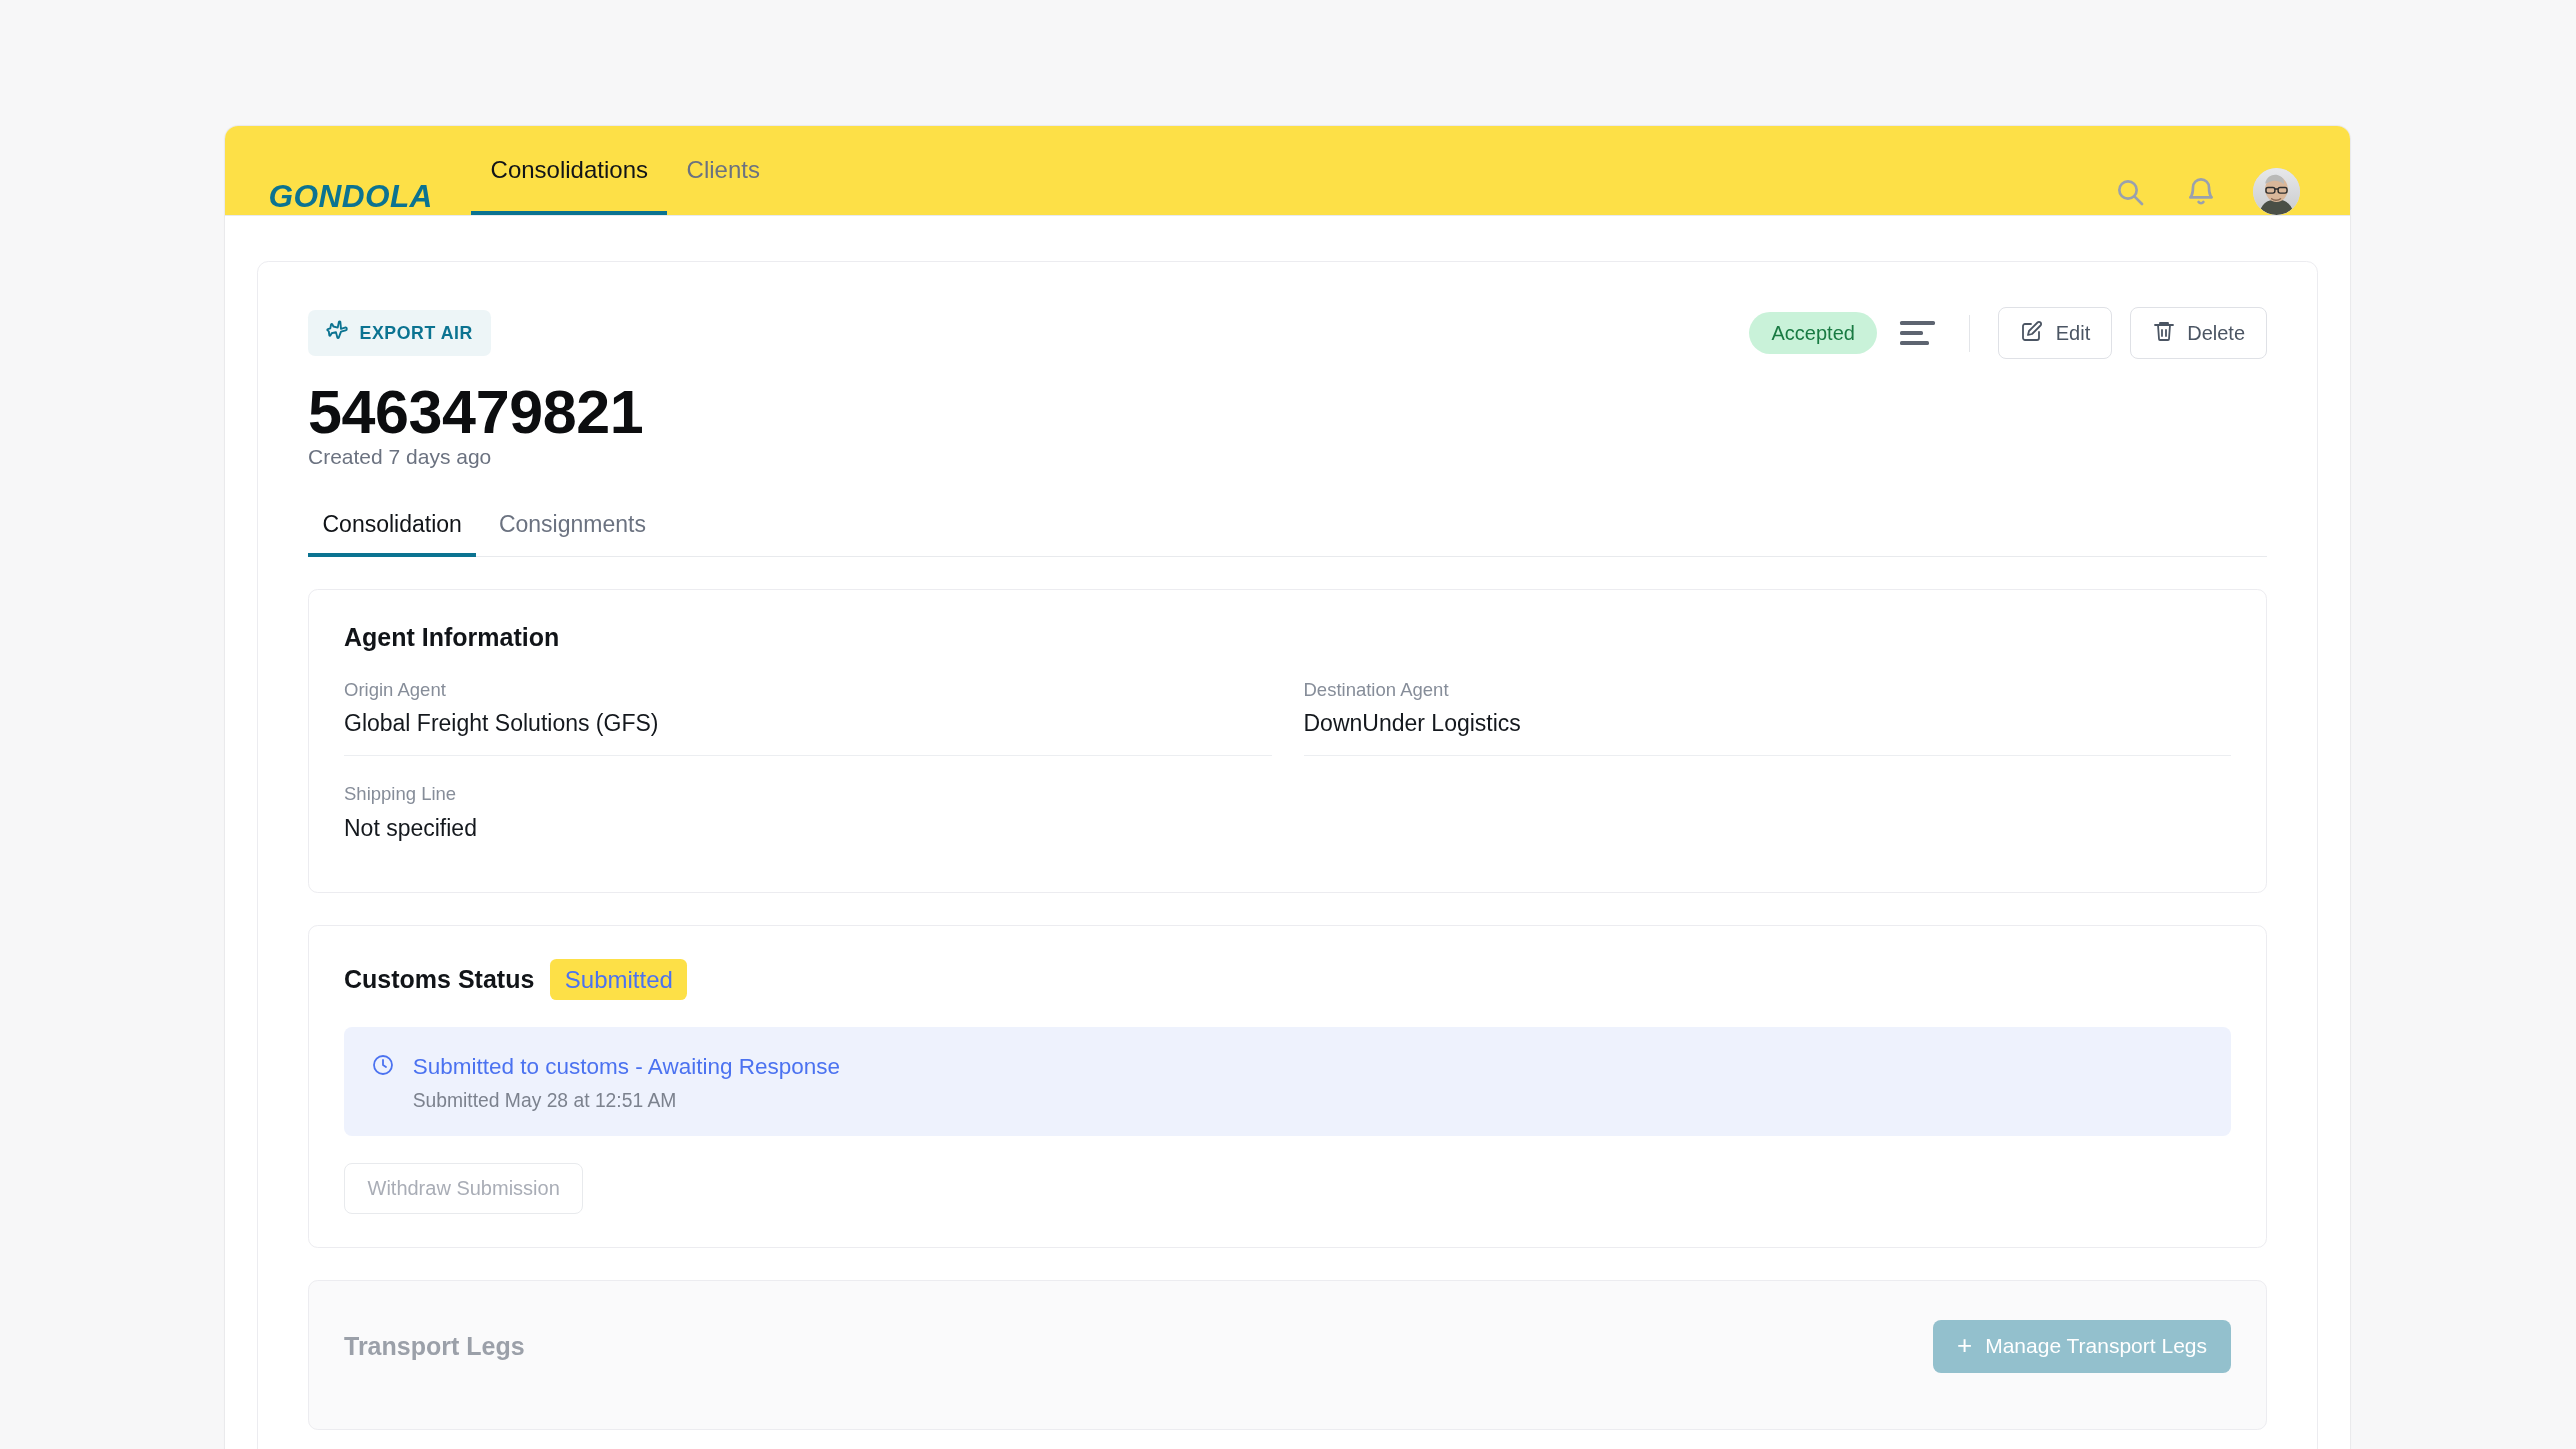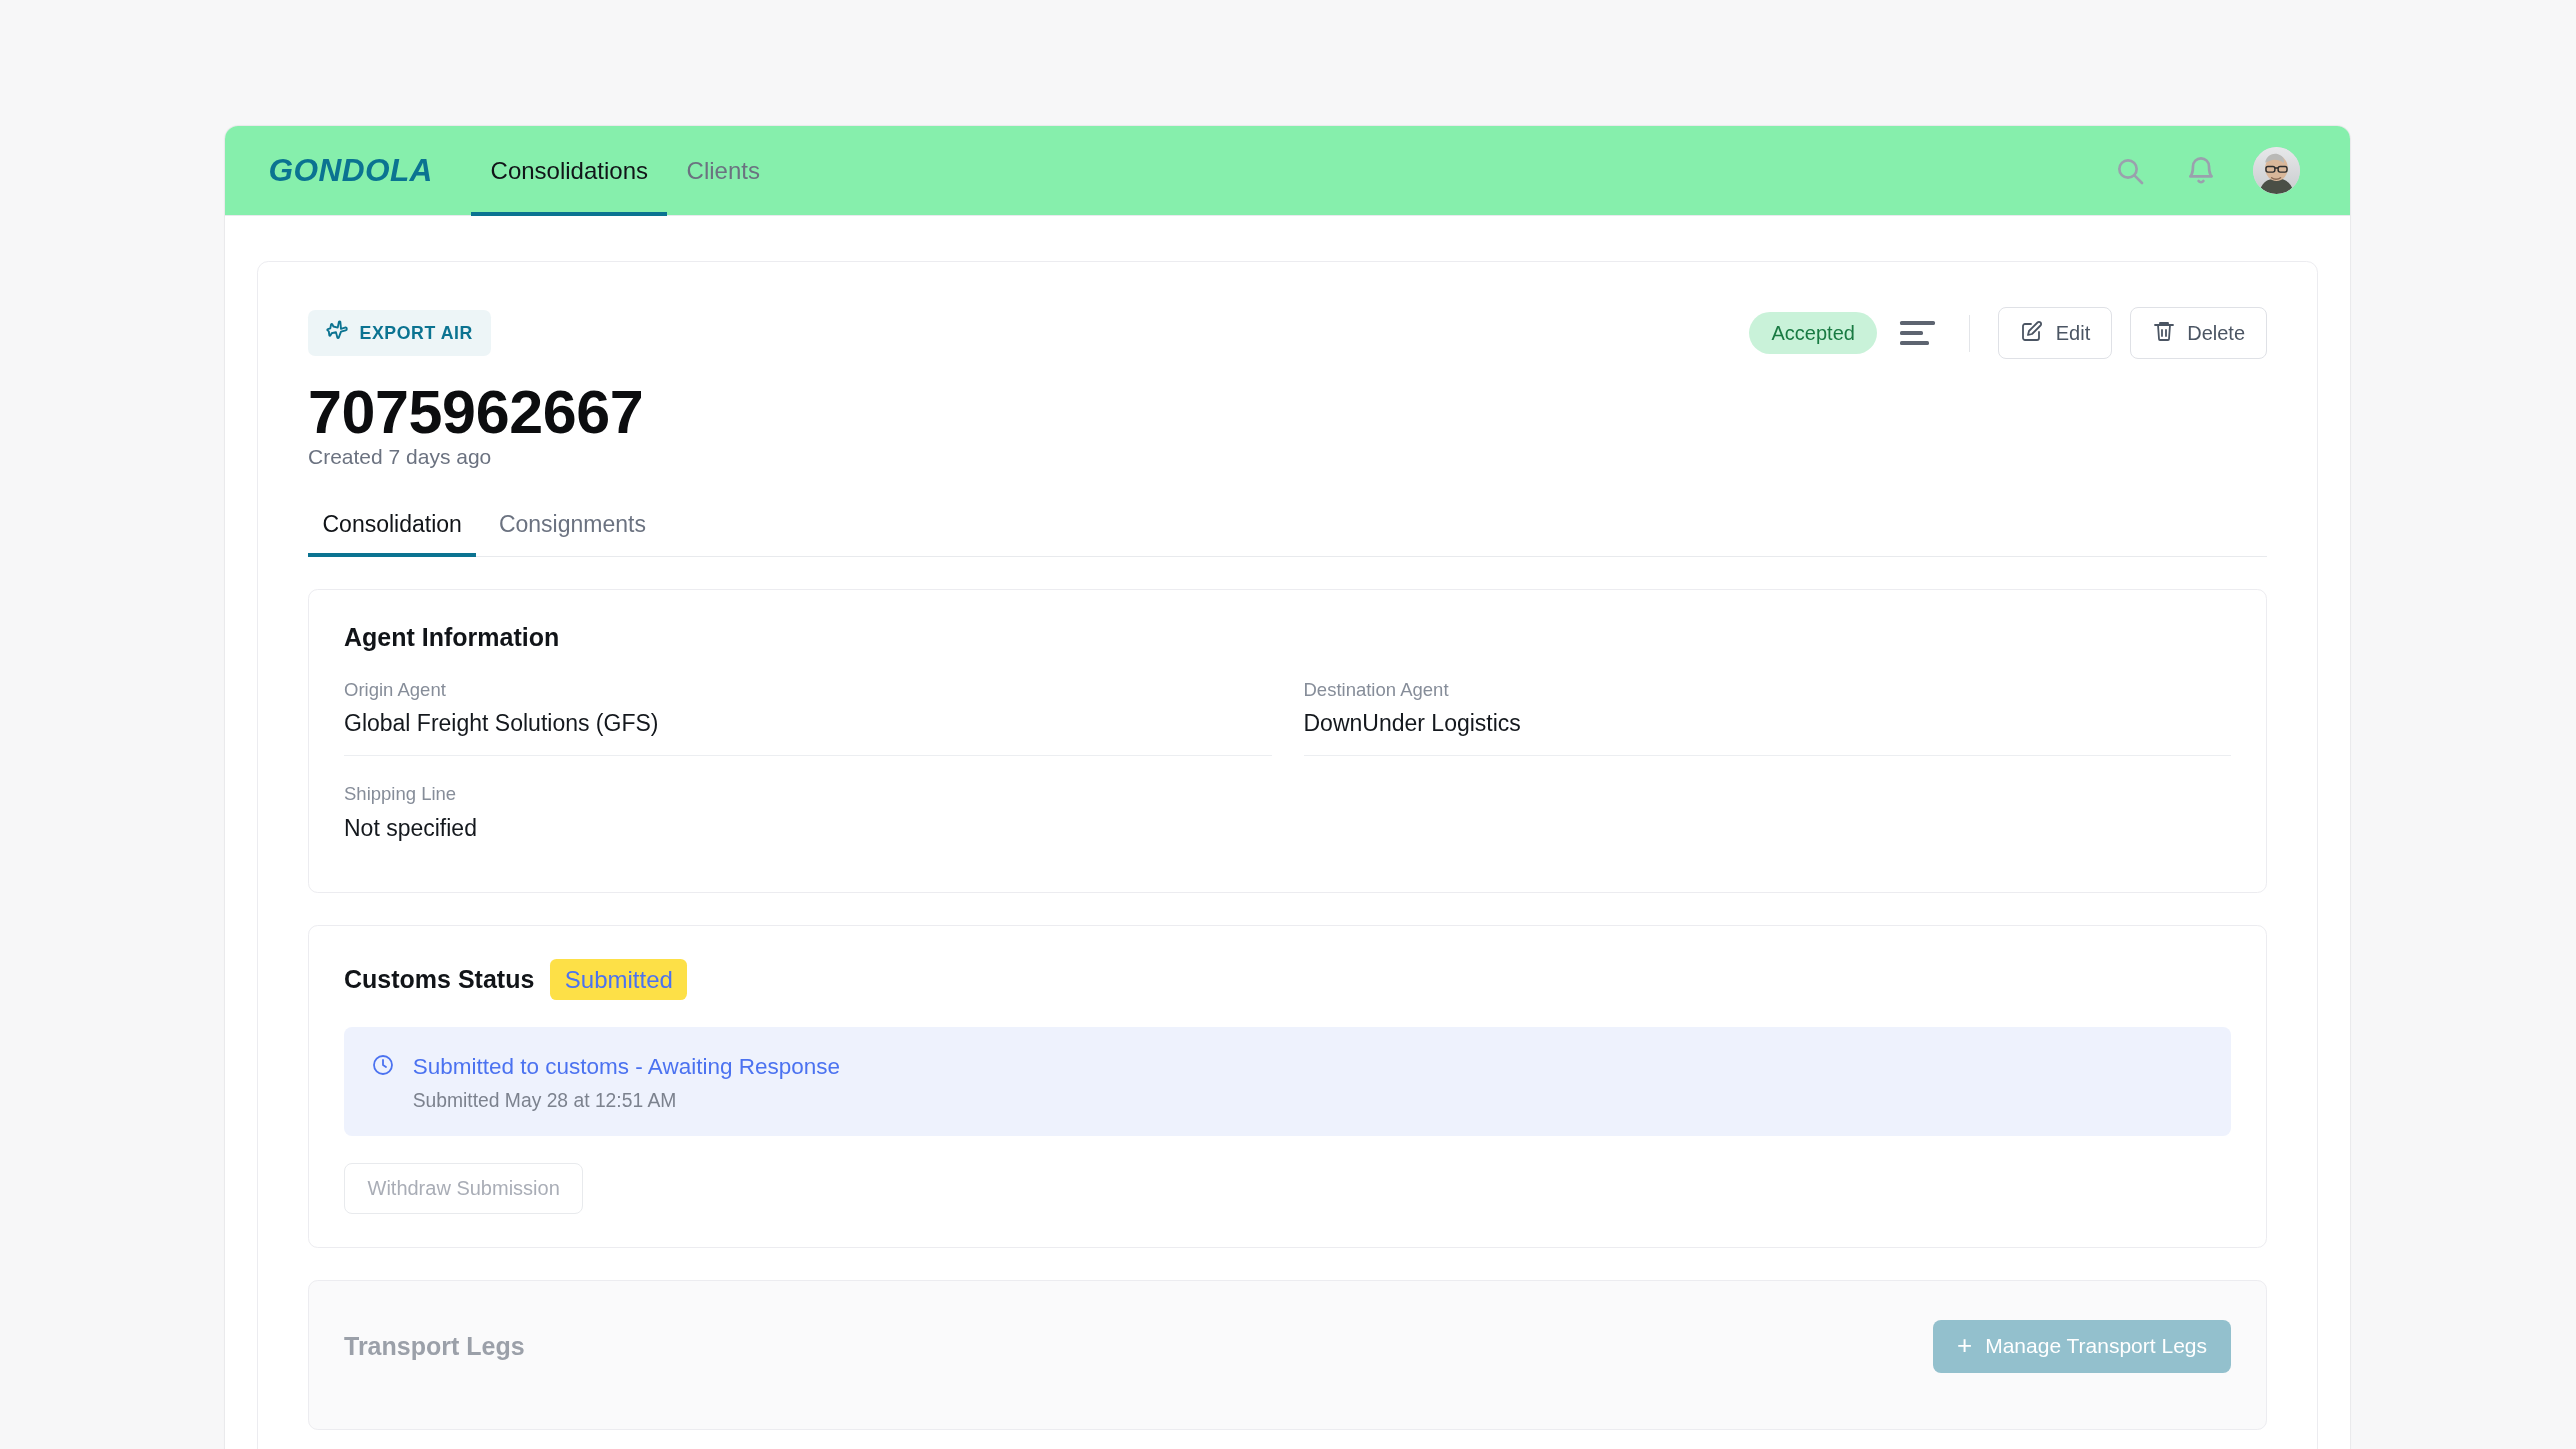--- a/index.html
+++ b/index.html
@@ -23,24 +23,24 @@
     background: #ffffff;
     border-radius: 13px 13px 0 0;
     box-shadow: 0 0.8px 2.4px rgba(16,24,40,0.07), 0 0 0 0.8px rgba(16,24,40,0.045);
     overflow: hidden;
   }
 
   
   .topnav {
     position: relative;
     height: 90px;
-    background: #86efac;
+    background: #fde047;
     border-bottom: 0.8px solid #e8eaed;
     display: flex;
-    align-items: center;
+    align-items: flex-end;
     padding: 0 50px 0 45px;
   }
   .brand {
     font-size: 31px;
     font-weight: 800;
     font-style: italic;
     letter-spacing: 0.4px;
     color: #0b7391;
     margin-right: 40px;
     white-space: nowrap;
@@ -399,21 +399,21 @@
               <path d="M8 6V4h8v2"></path>
               <path d="M6 6l1 14a1 1 0 0 0 1 1h8a1 1 0 0 0 1-1l1-14"></path>
               <path d="M10 11v6M14 11v6"></path>
             </svg>
           </span>
           <span>Delete</span>
         </div>
       </div>
     </div>
 
-    <div class="page-title">7075962667</div>
+    <div class="page-title">5463479821</div>
     <div class="page-sub">Created 7 days ago</div>
 
     <div class="tabs">
       <div class="tab active">
         <span>Consolidation</span>
       </div>
       <div class="tab">
         <span>Consignments</span>
       </div>
     </div>

